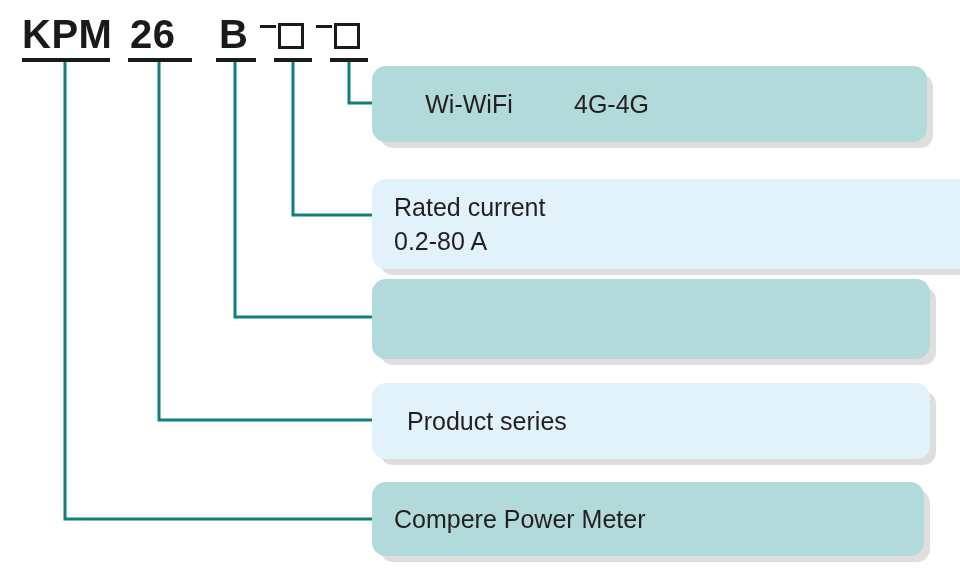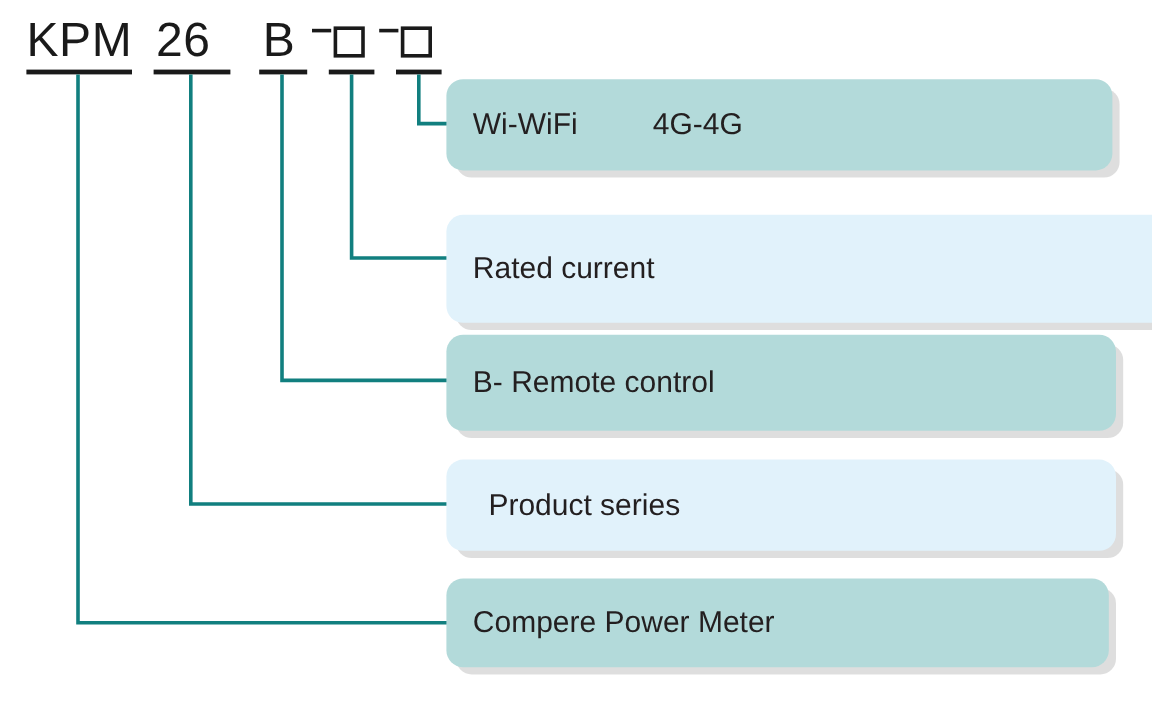--- a/index.html
+++ b/index.html
@@ -23,21 +23,21 @@
   #model-code {
     position: absolute;
     left: 0;
     top: 0;
     width: 380px;
     height: 72px;
   }
   .code-seg {
     position: absolute;
     top: 10px;
-    font-weight: normal;
+    font-weight: bold;
     color: #1a1a1a;
     line-height: 48px;
     white-space: nowrap;
   }
   .code-text {
     font-size: 40px;
     letter-spacing: 0.5px;
   }
   .code-underline {
     position: absolute;
@@ -92,22 +92,22 @@
     white-space: nowrap;
   }
   .callout .line.indent {
     padding-left: 13px;
   }
   .row-cols {
     display: flex;
     align-items: baseline;
   }
   .row-cols > span { display: inline-block; }
-  .col-a { width: 150px; }
-  .col-b { width: 165px; }
+  .col-a { width: 150px; text-align: center; }
+  .col-b { width: 165px; margin-left: 30px; }
 </style>
 </head>
 <body>
 
 <div id="canvas">
 
   <div id="model-code">
 
     <div class="code-seg code-text" style="left:22px;">KPM</div>
     <div class="code-underline" style="left:22px; width:88px;"></div>
@@ -154,24 +154,24 @@
 
   <div class="callout" style="top:66px; height:76px; width:555px; background:#b3dada;">
     <div class="line row-cols">
       <span class="col-a">Wi-WiFi</span>
       <span class="col-b">4G-4G</span>
     </div>
   </div>
 
   <div class="callout" style="top:179px; height:90px; width:606px; background:#e1f2fb;">
     <div class="line">Rated current</div>
+    <div class="line">0.2-80 A</div>
   </div>
 
   <div class="callout" style="top:279px; height:80px; width:558px; background:#b3dada;">
-    <div class="line">B- Remote control</div>
   </div>
 
   <div class="callout" style="top:482px; height:74px; width:552px; background:#b3dada;">
     <div class="line">Compere  Power  Meter</div>
   </div>
 
   <div class="callout" style="top:383px; height:76px; width:558px; background:#e1f2fb;">
     <div class="line indent">Product series</div>
   </div>
 

